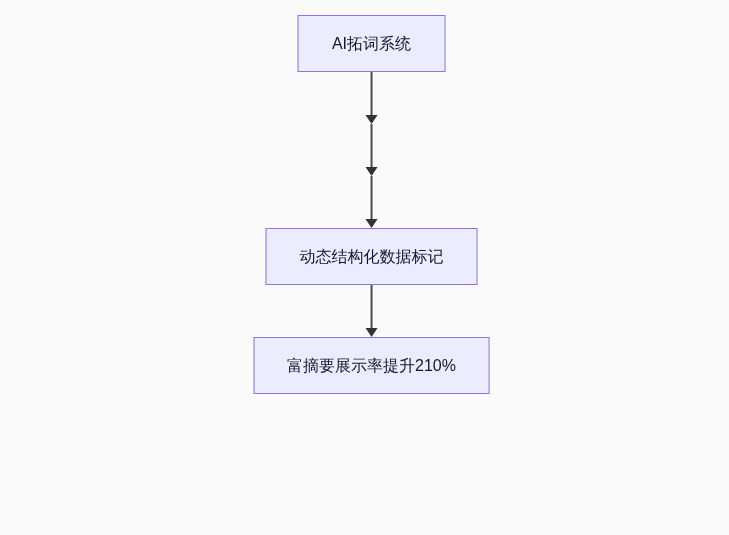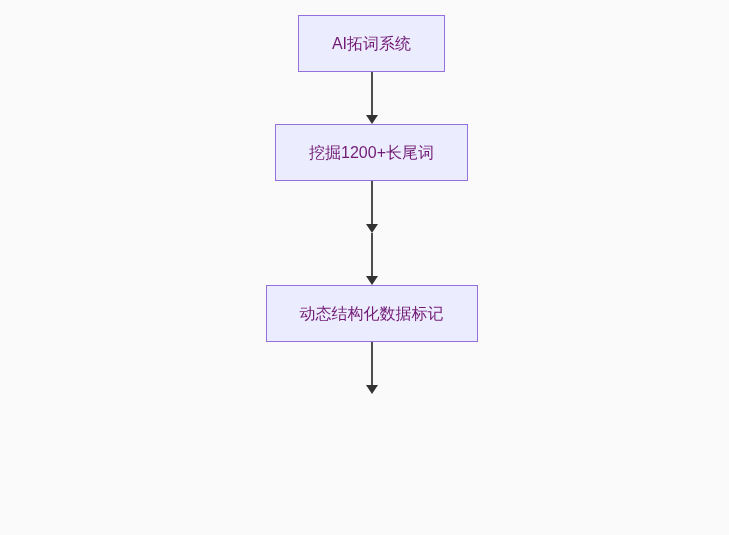--- a/index.html
+++ b/index.html
@@ -33,21 +33,21 @@
     padding: 0 33px;
     background: #ECECFF;
     border: 1.5px solid #9370DB;
     display: flex;
     align-items: center;
     justify-content: center;
     white-space: nowrap;
   }
   .node .label {
     font-size: 16px;
-    color: #701a75;
+    color: #0f172a;
     line-height: 1;
   }
   .edge {
     height: 52px;
     display: flex;
     flex-direction: column;
     align-items: center;
   }
   .edge .line {
     flex: 1;
@@ -70,23 +70,20 @@
 
     <div class="node">
       <span class="label">AI拓词系统</span>
     </div>
 
     <div class="edge">
       <div class="line"></div>
       <div class="head"></div>
     </div>
 
-    <div class="node">
-      <span class="label">挖掘1200+长尾词</span>
-    </div>
 
     <div class="edge">
       <div class="line"></div>
       <div class="head"></div>
     </div>
 
 
     <div class="edge">
       <div class="line"></div>
       <div class="head"></div>
@@ -94,15 +91,18 @@
 
     <div class="node">
       <span class="label">动态结构化数据标记</span>
     </div>
 
     <div class="edge">
       <div class="line"></div>
       <div class="head"></div>
     </div>
 
+    <div class="node">
+      <span class="label">富摘要展示率提升210%</span>
+    </div>
 
   </div>
 </div>
 
 </body></html>

